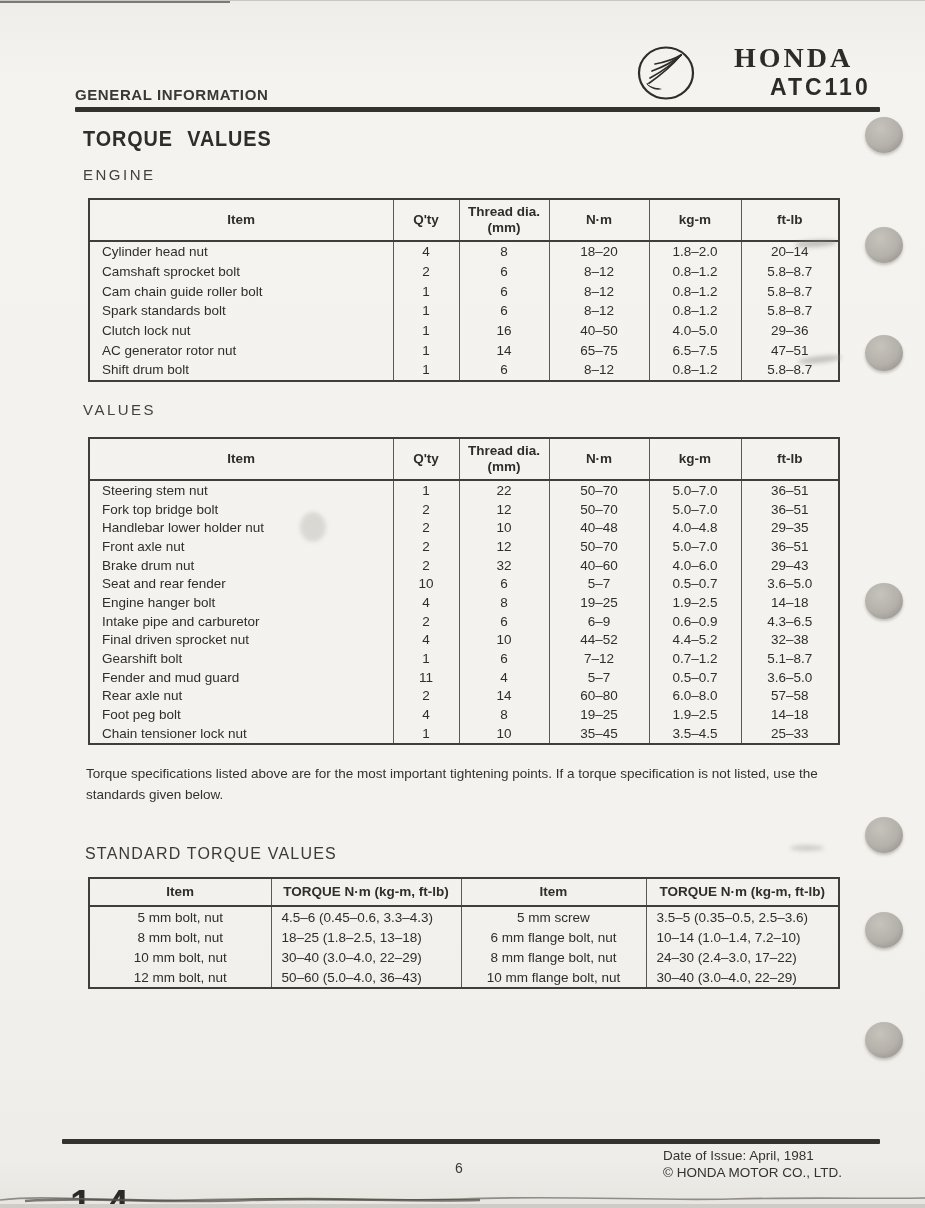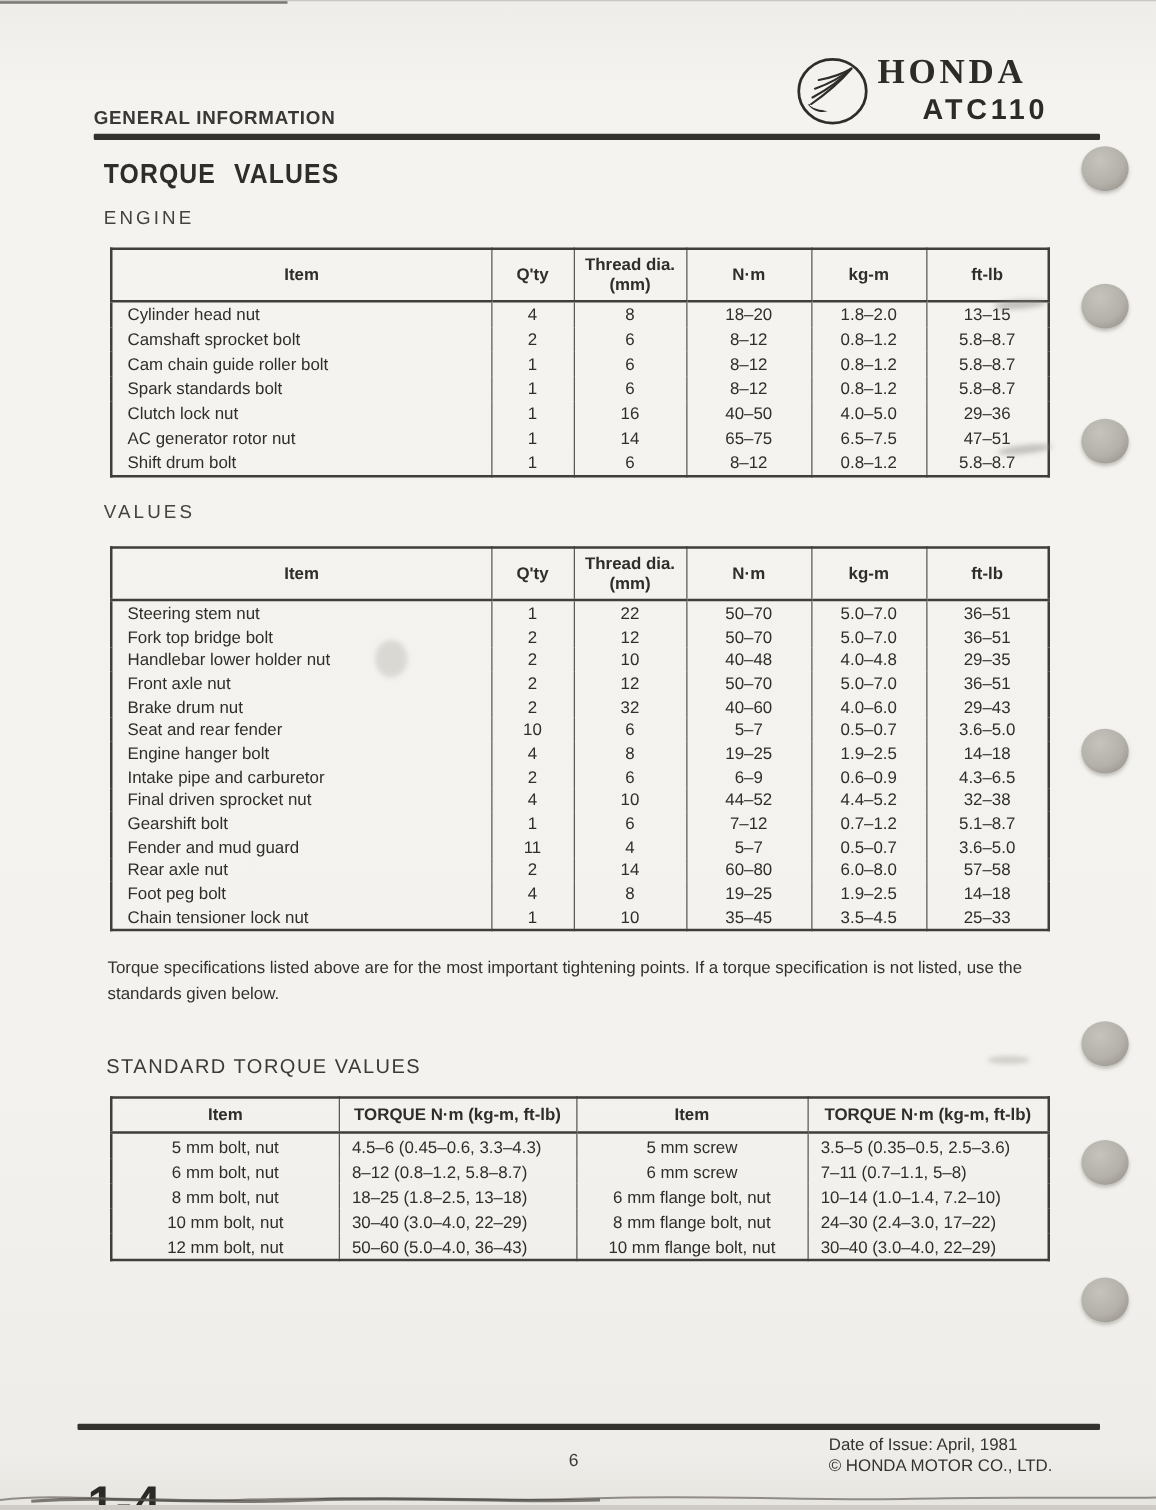--- a/index.html
+++ b/index.html
@@ -17,21 +17,21 @@
 
   
   .top-edge-line { left:0; top:0; width:230px; height:3px; background:#55534f; opacity:.75; }
   .top-edge-faint { left:0; top:0; width:925px; height:1px; background:#c9c7c2; }
   .bottom-strip { left:0; bottom:0; width:925px; height:4px; background:#cfccc7; }
 
   
   .section-label { left:75px; top:86px; font-size:15px; font-weight:700; letter-spacing:.6px; color:#3a3836; }
   .header-rule { left:75px; top:107px; width:805px; height:5px; background:#34322e; border-radius:1px; }
 
-  .logo-wrap { left:636px; top:44px; display:flex; align-items:flex-start; }
+  .logo-wrap { left:636px; top:44px; display:flex; align-items:flex-start;gap:32px; }
   .logo-oval { width:60px; height:58px; }
   .brand-block { margin-left:6px; }
   .brand-name {
     font-family:"Liberation Serif", serif; font-weight:700;
     font-size:28px; letter-spacing:3px; color:#2c2b28; line-height:28px;
   }
   .brand-model {
     font-weight:700; font-size:23px; letter-spacing:3px; color:#2c2b28;
     margin-left:36px; margin-top:3px; line-height:24px;
   }
@@ -147,21 +147,21 @@
         <th>ft-lb</th>
       </tr>
     </thead>
     <tbody>
         <tr>
           <td>Cylinder head nut</td>
           <td>4</td>
           <td>8</td>
           <td>18–20</td>
           <td>1.8–2.0</td>
-          <td>13–15</td>
+          <td>20–14</td>
         </tr>
         <tr>
           <td>Camshaft sprocket bolt</td>
           <td>2</td>
           <td>6</td>
           <td>8–12</td>
           <td>0.8–1.2</td>
           <td>5.8–8.7</td>
         </tr>
         <tr>
@@ -365,26 +365,20 @@
       </tr>
     </thead>
     <tbody>
         <tr>
           <td>5 mm bolt, nut</td>
           <td>4.5–6 (0.45–0.6, 3.3–4.3)</td>
           <td>5 mm screw</td>
           <td>3.5–5 (0.35–0.5, 2.5–3.6)</td>
         </tr>
         <tr>
-          <td>6 mm bolt, nut</td>
-          <td>8–12 (0.8–1.2, 5.8–8.7)</td>
-          <td>6 mm screw</td>
-          <td>7–11 (0.7–1.1, 5–8)</td>
-        </tr>
-        <tr>
           <td>8 mm bolt, nut</td>
           <td>18–25 (1.8–2.5, 13–18)</td>
           <td>6 mm flange bolt, nut</td>
           <td>10–14 (1.0–1.4, 7.2–10)</td>
         </tr>
         <tr>
           <td>10 mm bolt, nut</td>
           <td>30–40 (3.0–4.0, 22–29)</td>
           <td>8 mm flange bolt, nut</td>
           <td>24–30 (2.4–3.0, 17–22)</td>

